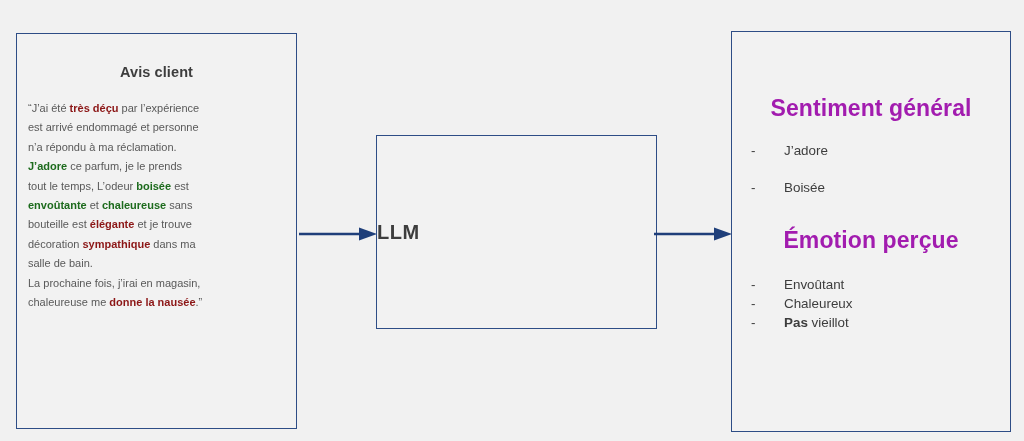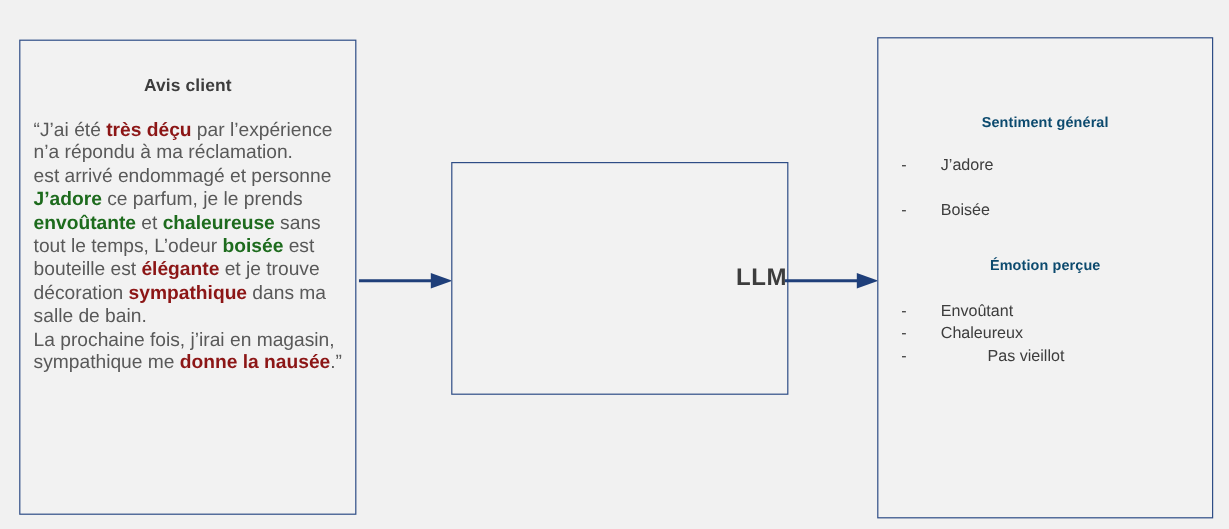--- a/index.html
+++ b/index.html
@@ -56,21 +56,21 @@
     text-align: center;
     font-weight: bold;
     font-size: 14.5px;
     color: #3d3d3d;
     margin-top: 30px;
     letter-spacing: 0.1px;
   }
 
   .review-body {
     margin: 19px 10px 0 11px;
-    font-size: 16px;
+    font-size: 11px;
     line-height: 19.4px;
     color: #595959;
     text-align: left;
   }
 
   .review-body p {
     margin: 0;
   }
 
   .neg {
@@ -83,37 +83,37 @@
     font-weight: bold;
   }
 
   
   .llm-label {
     position: absolute;
     left: 0;
     right: 0;
     top: 50%;
     transform: translateY(-50%);
-    text-align: right;
+    text-align: left;
     font-size: 20px;
     font-weight: bold;
     color: #3d3d3d;
     letter-spacing: 0.5px;
   }
 
   
   .out-inner {
     padding: 0;
   }
 
   .out-heading {
     text-align: center;
     font-weight: bold;
-    font-size: 12px;
-    color: #0c4a6e;
+    font-size: 23px;
+    color: #a21caf;
     letter-spacing: 0.1px;
   }
 
   #heading-sentiment  { margin-top: 63px; }
   #heading-perception { margin-top: 26px; }
   #heading-emotion    { margin-top: 30px; }
 
   .out-list {
     list-style: none;
     margin: 0;
@@ -133,22 +133,21 @@
   }
 
   .out-item .dash {
     position: absolute;
     left: 19px;
     top: 0;
     color: #3d3d3d;
   }
 
   .out-item b {
-    font-weight: normal;
-    margin-left: 39px;
+    font-weight: bold;
   }
 
   
   .arrow {
     position: absolute;
     height: 14px;
   }
 
   #arrow-left  { left: 299px; top: 227px; width: 80px; }
   #arrow-right { left: 654px; top: 227px; width: 80px; }
@@ -157,30 +156,30 @@
 </style>
 </head>
 <body>
 
 <div class="stage">
 
   <div class="panel" id="review-panel">
     <div class="review-title">Avis client</div>
     <div class="review-body" id="review-body">
         <p><span>“J’ai été </span><span class="neg">très déçu</span><span> par l’expérience</span></p>
+        <p><span>est arrivé endommagé et personne</span></p>
         <p><span>n’a répondu à ma réclamation.</span></p>
-        <p><span>est arrivé endommagé et personne</span></p>
         <p><span class="pos">J’adore</span><span> ce parfum, je le prends</span></p>
+        <p><span>tout le temps, L’odeur </span><span class="pos">boisée</span><span> est</span></p>
         <p><span class="pos">envoûtante</span><span> et </span><span class="pos">chaleureuse</span><span> sans</span></p>
-        <p><span>tout le temps, L’odeur </span><span class="pos">boisée</span><span> est</span></p>
         <p><span>bouteille est </span><span class="neg">élégante</span><span> et je trouve</span></p>
         <p><span>décoration </span><span class="neg">sympathique</span><span> dans ma</span></p>
         <p><span>salle de bain.</span></p>
         <p><span>La prochaine fois, j’irai en magasin,</span></p>
-        <p><span>sympathique me </span><span class="neg">donne la nausée</span><span>.”</span></p>
+        <p><span>chaleureuse me </span><span class="neg">donne la nausée</span><span>.”</span></p>
       </div>
   </div>
 
   <div class="arrow" id="arrow-left">
     <svg width="80" height="14" viewBox="0 0 80 14">
       <line x1="0" y1="7" x2="64" y2="7" stroke="#1f3f7a" stroke-width="2.6"></line>
       <polygon points="60,0.5 78,7 60,13.5" fill="#1f3f7a"></polygon>
     </svg>
   </div>
 

